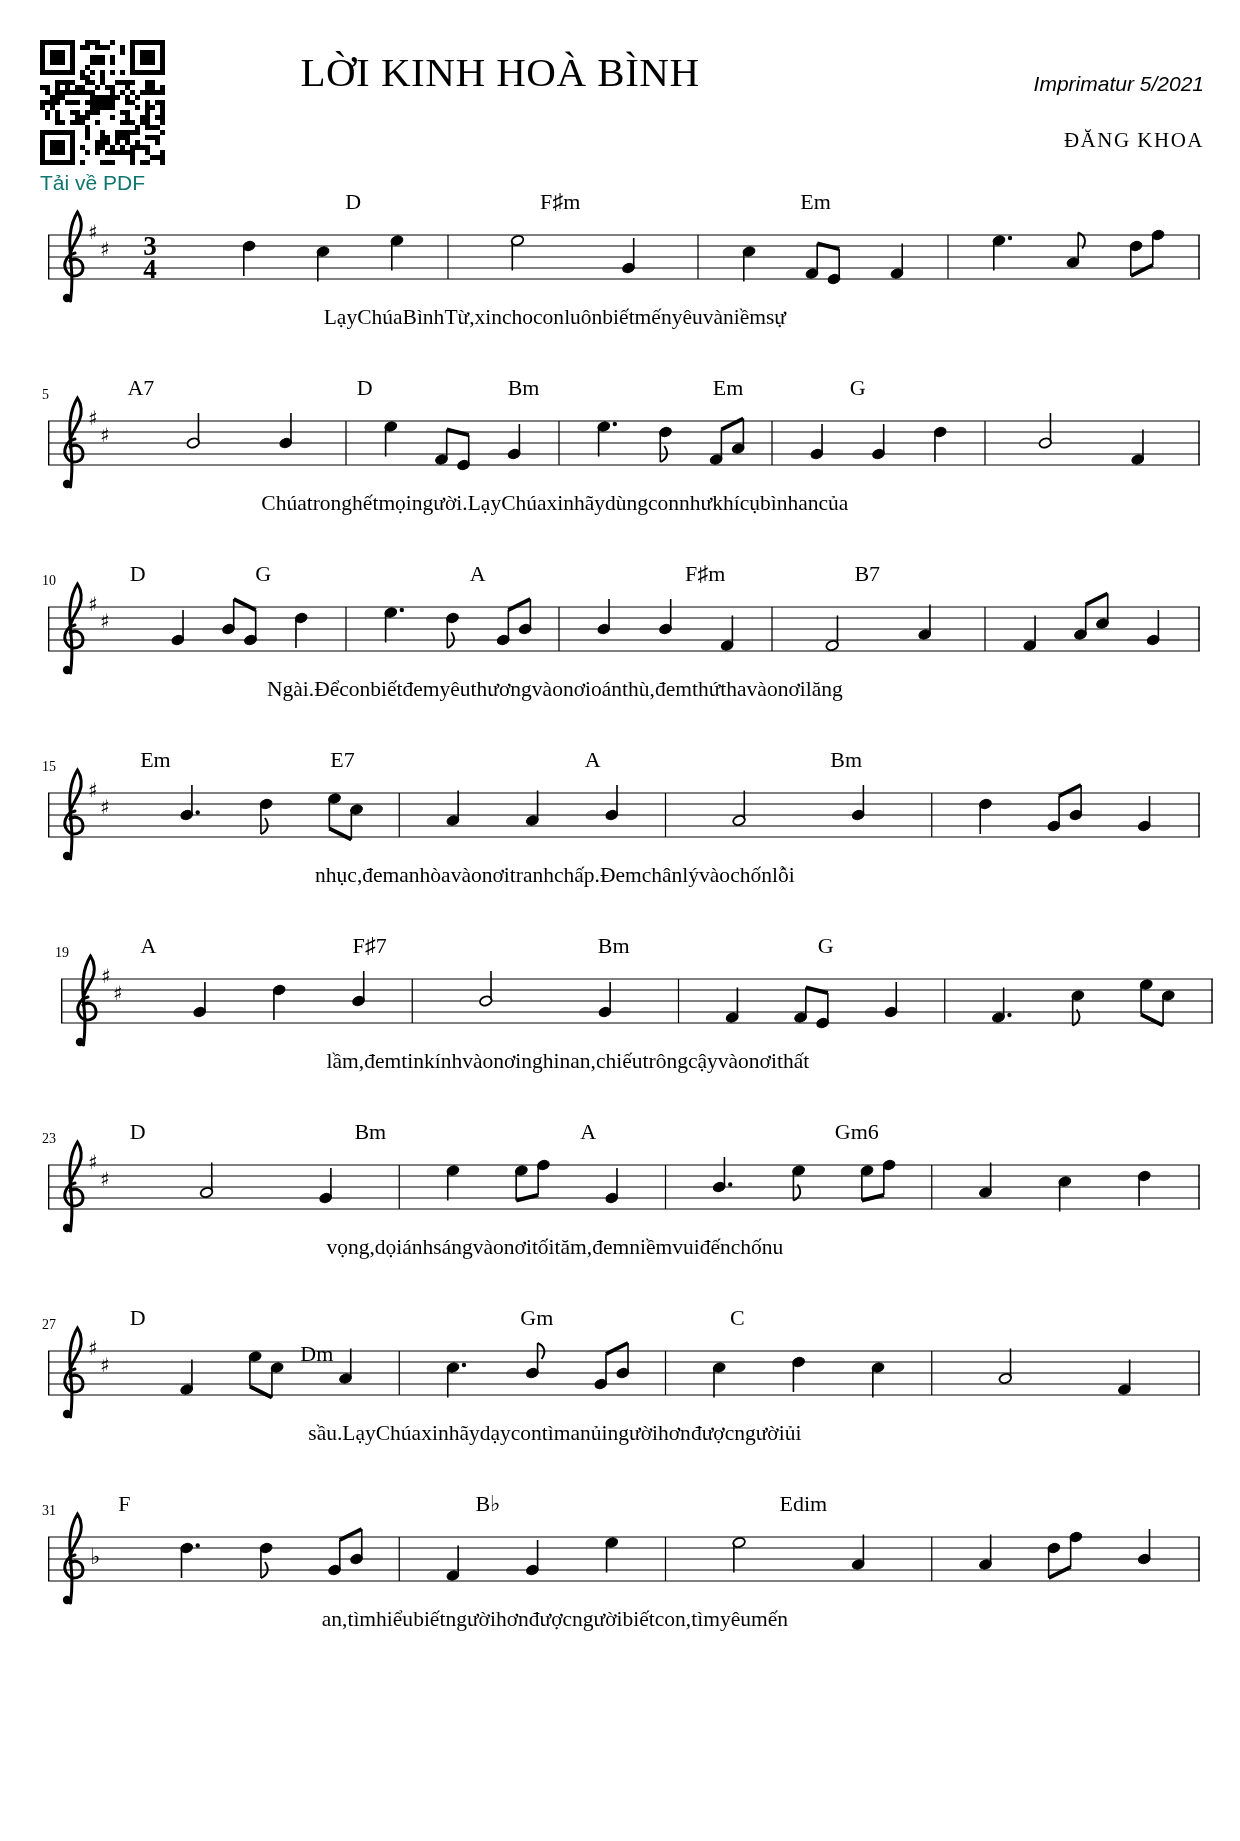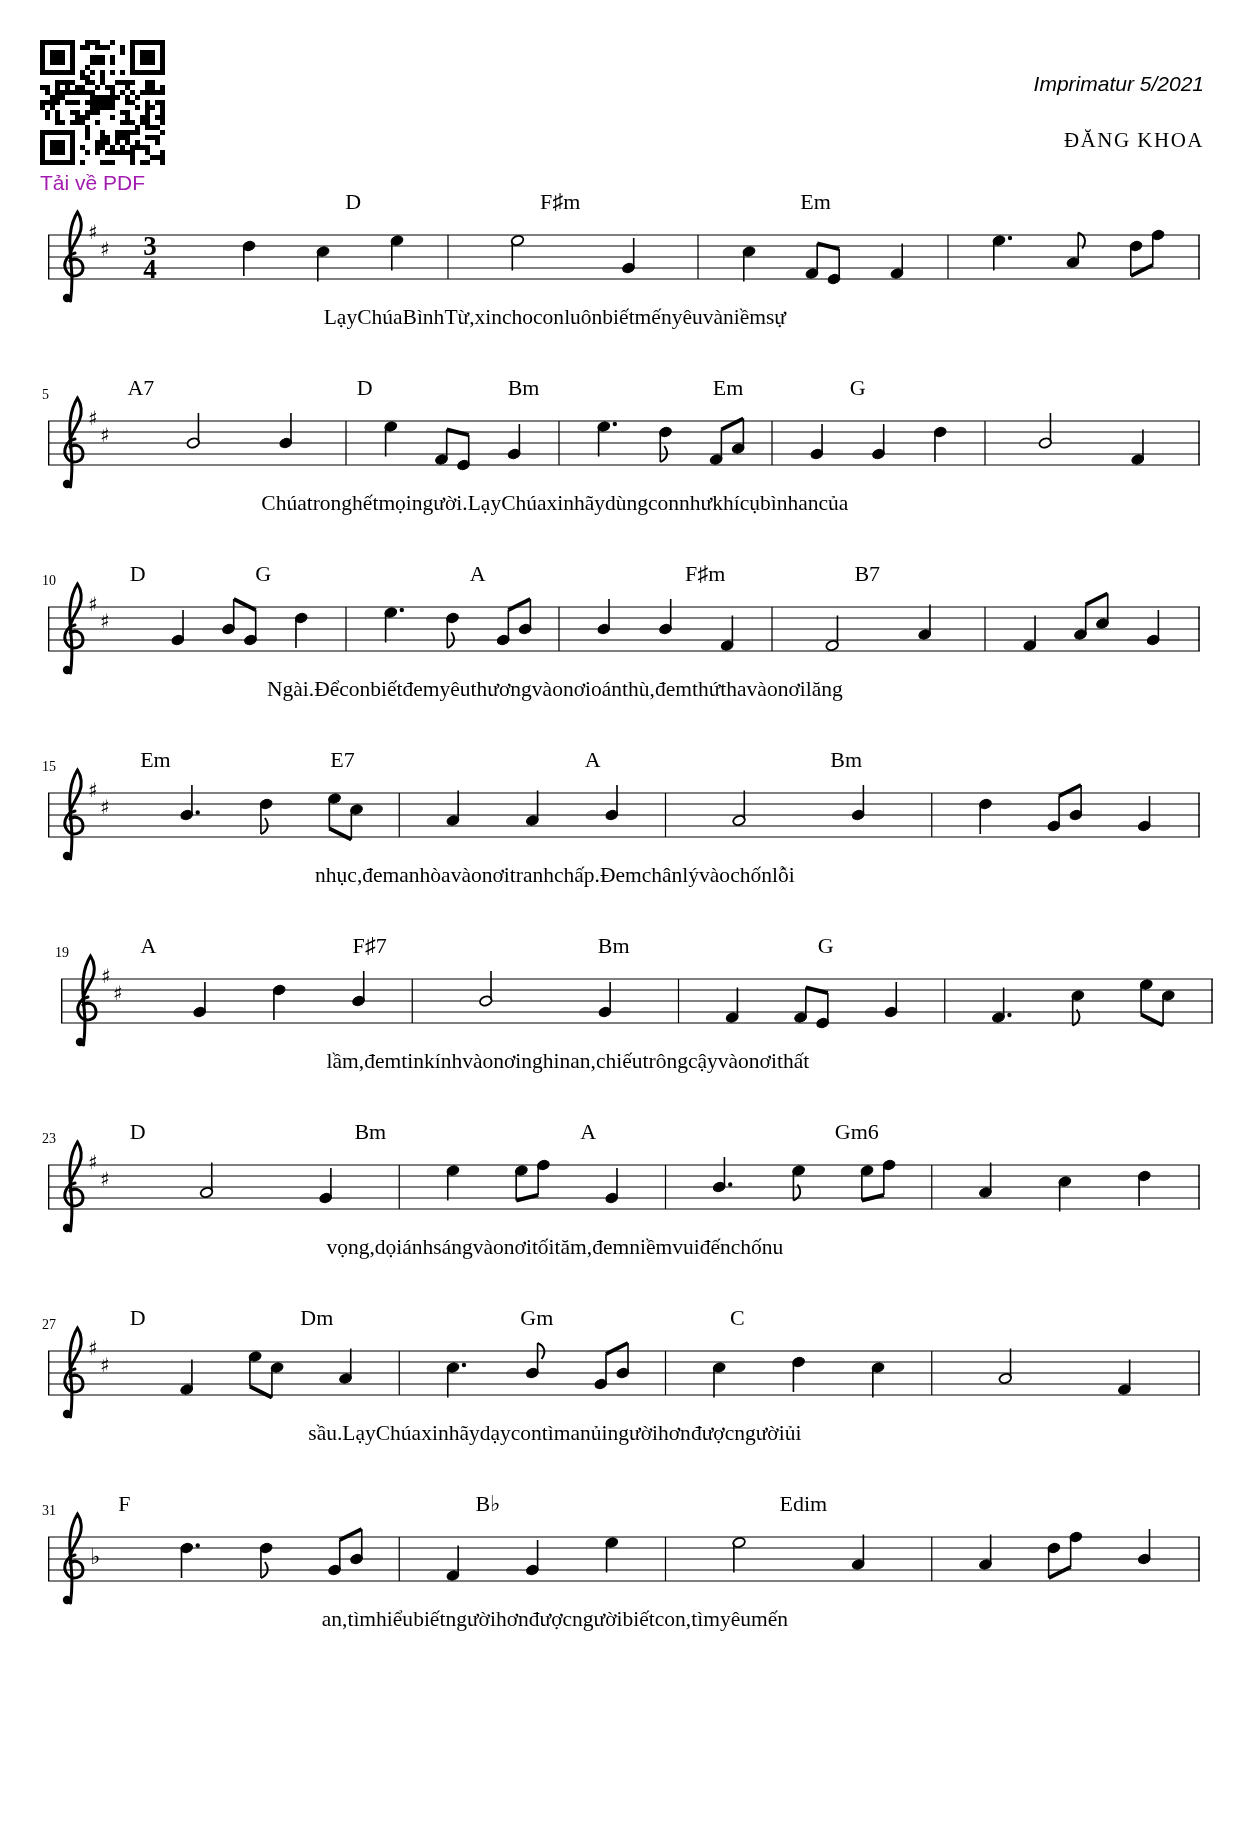--- a/index.html
+++ b/index.html
@@ -1,20 +1,20 @@
 <!DOCTYPE html>
 <html><head>
 <meta charset="utf-8">
 <style>
   html,body{margin:0;padding:0;background:#e8e8e8;}
   .page{position:relative;width:1240px;height:1841px;background:#ffffff;margin:0 auto;
         font-family:"Liberation Serif",serif;color:#000;overflow:hidden;}
   .qr-block{position:absolute;left:40px;top:40px;width:140px;cursor:pointer;}
   .qr-block svg{display:block;}
-  .qr-label{font-family:"Liberation Sans",sans-serif;font-size:21px;margin-top:6px;color:#a21caf;}
+  .qr-label{font-family:"Liberation Sans",sans-serif;font-size:21px;margin-top:6px;color:#0f766e;}
   .title-wrap{position:absolute;left:150px;top:48px;width:700px;text-align:center;}
   .title-wrap h1{margin:0;font-size:41px;font-weight:400;letter-spacing:.5px;white-space:nowrap;}
   .subtitle{font-size:26px;margin-top:8px;white-space:nowrap;}
   .imprimatur{position:absolute;right:36px;top:72px;font-family:"Liberation Sans",sans-serif;
               font-style:italic;font-size:21px;}
   .composer{position:absolute;right:36px;top:128px;font-size:21px;letter-spacing:1.5px;}
   .system{position:absolute;left:48px;width:1152px;height:150px;}
   .measure-number{position:absolute;left:-6px;top:8px;font-size:14px;}
   .chord{position:absolute;top:-4px;font-size:22px;white-space:nowrap;}
   .staff-svg{position:absolute;left:0;top:12px;}
@@ -241,20 +241,21 @@
         <rect x="95" y="5" width="25" height="25" fill="#fff"></rect>
         <rect x="100" y="10" width="15" height="15" fill="#000"></rect>
         <rect x="0" y="90" width="35" height="35" fill="#000"></rect>
         <rect x="5" y="95" width="25" height="25" fill="#fff"></rect>
         <rect x="10" y="100" width="15" height="15" fill="#000"></rect>
       </svg>
     <div class="qr-label">Tải về PDF</div>
   </div>
 
   <div class="title-wrap">
+    <h1>LỜI KINH HOÀ BÌNH</h1>
   </div>
 
   <div class="imprimatur">Imprimatur 5/2021</div>
   <div class="composer">ĐĂNG KHOA</div>
 
   <div id="systems">
       <div class="system" style="top: 193px;">
         <span class="chord" style="left: 25.8%;">D</span>
         <span class="chord" style="left: 42.7%;">F♯m</span>
         <span class="chord" style="left: 65.3%;">Em</span>
@@ -783,21 +784,21 @@
           <span>niềm</span>
           <span>vui</span>
           <span>đến</span>
           <span>chốn</span>
           <span>u</span>
         </div>
       </div>
       <div class="system" style="top: 1309px;">
         <div class="measure-number">27</div>
         <span class="chord" style="left: 7.1%;">D</span>
-        <span class="chord" style="left: 21.9%;">Dm</span>
+        <span class="chord" style="left: 21.9%; margin-top: 36px;">Dm</span>
         <span class="chord" style="left: 41%;">Gm</span>
         <span class="chord" style="left: 59.2%;">C</span>
         <svg class="staff-svg" width="1152" height="104" viewBox="0 0 1152 104">
           <g>
             <line x1="0" y1="30" x2="1152" y2="30" stroke="#000" stroke-width="1"></line>
             <line x1="0" y1="41" x2="1152" y2="41" stroke="#000" stroke-width="1"></line>
             <line x1="0" y1="52" x2="1152" y2="52" stroke="#000" stroke-width="1"></line>
             <line x1="0" y1="63" x2="1152" y2="63" stroke="#000" stroke-width="1"></line>
             <line x1="0" y1="74" x2="1152" y2="74" stroke="#000" stroke-width="1"></line>
             <line x1="0.7" y1="30" x2="0.7" y2="74" stroke="#000" stroke-width="1.4"></line>

